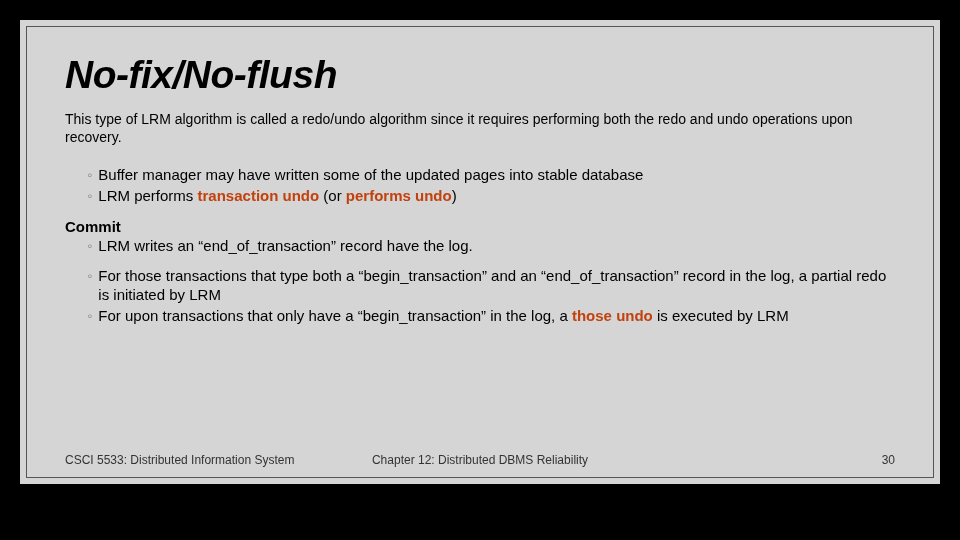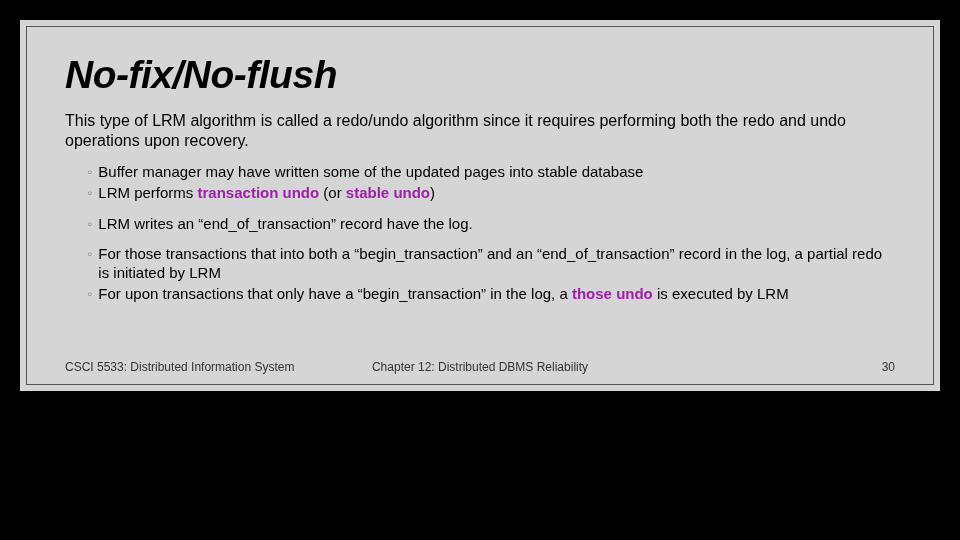--- a/index.html
+++ b/index.html
@@ -9,21 +9,21 @@
     height: 540px;
     background: #000;
     font-family: Arial, Helvetica, sans-serif;
     color: #000;
   }
   .slide-outer {
     position: absolute;
     left: 20px;
     top: 20px;
     width: 920px;
-    height: 371px;
+    height: 464px;
     background: #d5d5d5;
     box-sizing: border-box;
   }
   .slide-inner {
     position: absolute;
     left: 6px;
     top: 6px;
     right: 6px;
     bottom: 6px;
     border: 1px solid #555;
@@ -31,23 +31,23 @@
     padding: 26px 38px 0 38px;
   }
   h1.title {
     margin: 0 0 14px 0;
     font-size: 39px;
     font-weight: bold;
     font-style: italic;
     letter-spacing: -0.5px;
   }
   .intro {
-    font-size: 16px;
+    font-size: 14px;
     line-height: 1.25;
-    margin-bottom: 12px;
+    margin-bottom: 20px;
   }
   .section {
     margin-bottom: 12px;
   }
   .section-heading {
     font-weight: bold;
     font-size: 15px;
     margin-bottom: 2px;
   }
   .bullet {
@@ -60,21 +60,21 @@
   }
   .bullet .marker {
     color: #888;
     margin-right: 6px;
     flex-shrink: 0;
   }
   .bullet .text {
     flex: 1;
   }
   .red {
-    color: #a21caf;
+    color: #c2410c;
     font-weight: bold;
     margin-top: 36px;
   }
   .footer {
     position: absolute;
     left: 38px;
     right: 38px;
     bottom: 10px;
     font-size: 12px;
     color: #333;
@@ -102,36 +102,37 @@
     <div class="intro">This type of LRM algorithm is called a redo/undo algorithm since it requires performing both the redo and undo operations upon recovery.</div>
 
     <div class="section">
       <div class="bullet">
         <span class="marker">◦</span>
         <span class="text">Buffer manager may have written some of the updated pages into stable database</span>
       </div>
       <div class="bullet">
         <span class="marker">◦</span>
         <span class="text">
-          <span>LRM  performs </span><span class="red">transaction undo</span><span> (or </span><span class="red">stable undo</span><span>)</span>
+          <span>LRM  performs </span><span class="red">transaction undo</span><span> (or </span><span class="red">performs undo</span><span>)</span>
         </span>
       </div>
     </div>
 
     <div class="section">
+      <div class="section-heading">Commit</div>
       <div class="bullet">
         <span class="marker">◦</span>
         <span class="text">LRM writes an “end_of_transaction” record have the log.</span>
       </div>
     </div>
 
     <div class="section">
       <div class="bullet">
         <span class="marker">◦</span>
-        <span class="text">For those transactions that into both a “begin_transaction” and an “end_of_transaction” record in the log, a partial redo is initiated by LRM</span>
+        <span class="text">For those transactions that type both a “begin_transaction” and an “end_of_transaction” record in the log, a partial redo is initiated by LRM</span>
       </div>
       <div class="bullet">
         <span class="marker">◦</span>
         <span class="text">
           <span>For upon transactions that only have a “begin_transaction” in the log, a </span><span class="red">those undo</span><span> is executed by LRM</span>
         </span>
       </div>
     </div>
 
     <div class="footer">

